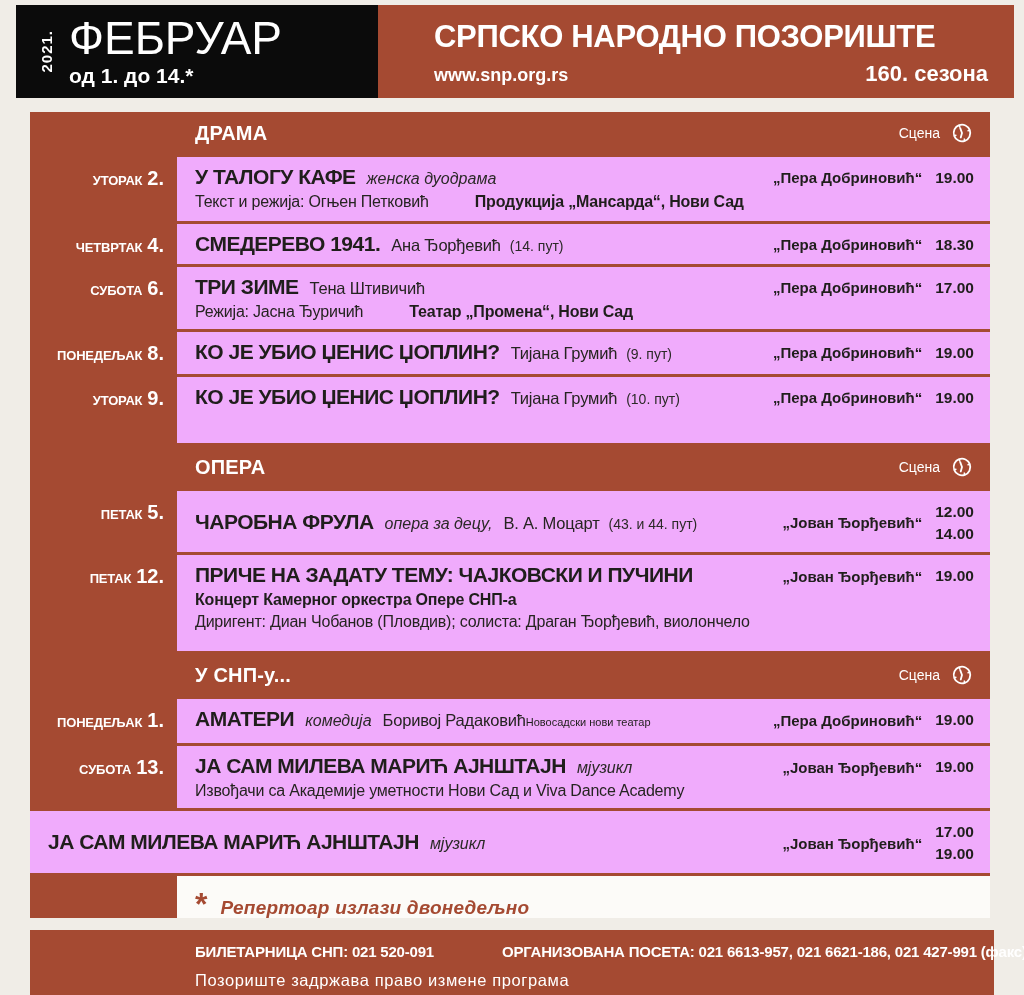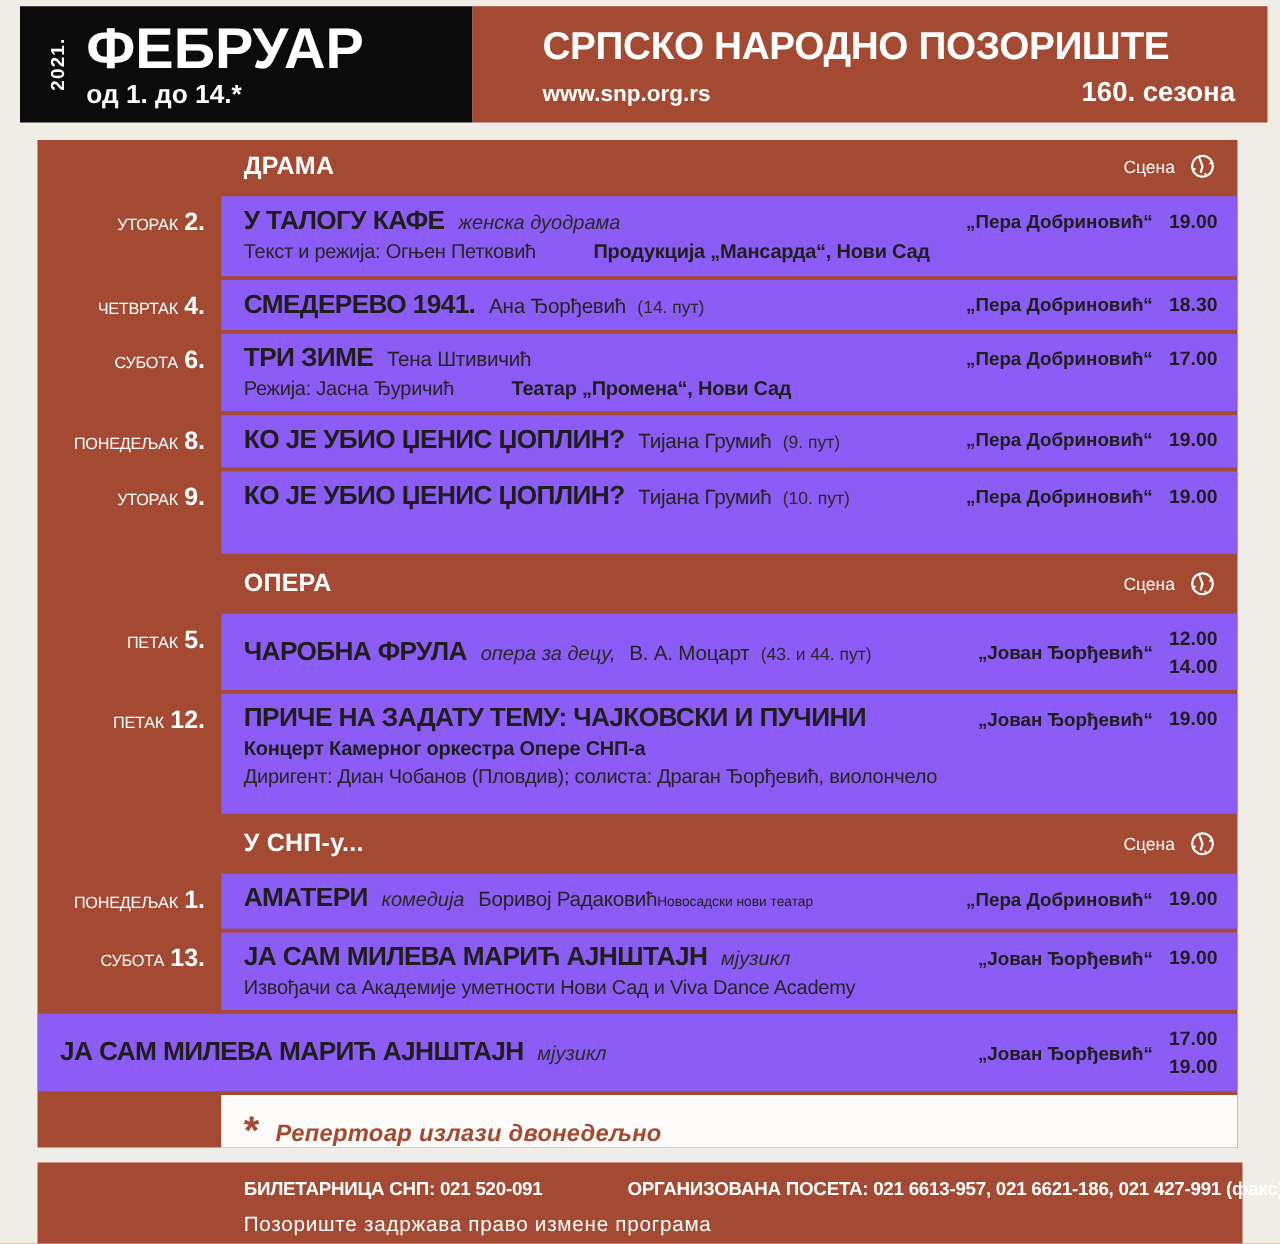--- a/index.html
+++ b/index.html
@@ -14,21 +14,21 @@
 
   
   .header{position:absolute;left:16px;top:5px;width:998px;height:93px;display:flex;}
   .black-box{width:362px;height:100%;background:#0B0B0B;color:#fff;display:flex;align-items:center;}
   .year-vert{
     writing-mode:vertical-rl;transform:rotate(180deg);
     font-size:15px;font-weight:700;letter-spacing:1px;
     margin-left:22px;margin-right:14px;
   }
   .month-col{display:flex;flex-direction:column;justify-content:center;}
-  .month{font-size:46px;font-weight:700;letter-spacing:0px;line-height:1.02;}
+  .month{font-size:46px;font-weight:400;letter-spacing:0px;line-height:1.02;}
   .range{font-size:21px;font-weight:700;margin-top:2px;}
   .red-box{flex:1;background:#A54A32;color:#fff;padding:14px 26px 0 56px;box-sizing:border-box;}
   .theatre{font-size:31px;font-weight:800;letter-spacing:-0.3px;white-space:nowrap;}
   .sub{display:flex;justify-content:space-between;align-items:baseline;margin-top:6px;text-align:center;}
   .web{font-size:18px;font-weight:700;}
   .season{font-size:22px;font-weight:700;}
 
   
   .panel{
     position:absolute;left:30px;top:112px;width:960px;height:806px;
@@ -42,25 +42,25 @@
   .sec-title{font-size:20px;font-weight:700;letter-spacing:0.2px;}
   .scene{margin-left:auto;font-size:14px;font-weight:400;margin-right:10px;}
   .clock{width:24px;height:24px;flex-shrink:0;}
 
   .row{display:flex;flex-shrink:0;margin-bottom:3px;}
   .day-zone{
     width:147px;flex-shrink:0;box-sizing:border-box;
     display:flex;justify-content:flex-end;align-items:baseline;
     padding:10px 13px 0 0;color:#fff;gap:5px;white-space:nowrap;
   }
-  .day-name{font-size:13px;font-weight:400;letter-spacing:-0.2px;}
+  .day-name{font-size:13px;font-weight:700;letter-spacing:-0.2px;}
   .day-num{font-size:20px;font-weight:800;}
 
   .card{
-    flex:1;background:#8b5cf6;box-sizing:border-box;
+    flex:1;background:#f0abfc;box-sizing:border-box;
     padding:8px 16px 8px 18px;display:flex;align-items:flex-start;min-width:0;
   }
   .card.center{align-items:center;justify-content:center;}
   .card-main{flex:1;min-width:0;}
   .line1{display:flex;align-items:baseline;white-space:nowrap;}
   .show-title{font-size:21px;font-weight:800;color:#201E1C;letter-spacing:-0.5px;}
   .genre{font-style:italic;font-size:16px;color:#2B2927;margin-left:11px;}
   .author{font-size:16.5px;font-weight:500;color:#262421;margin-left:11px;letter-spacing:-0.2px;}
   .note{font-size:14px;color:#2B2927;margin-left:9px;}
   .company{font-size:11px;font-weight:400;color:#201E1C;}

